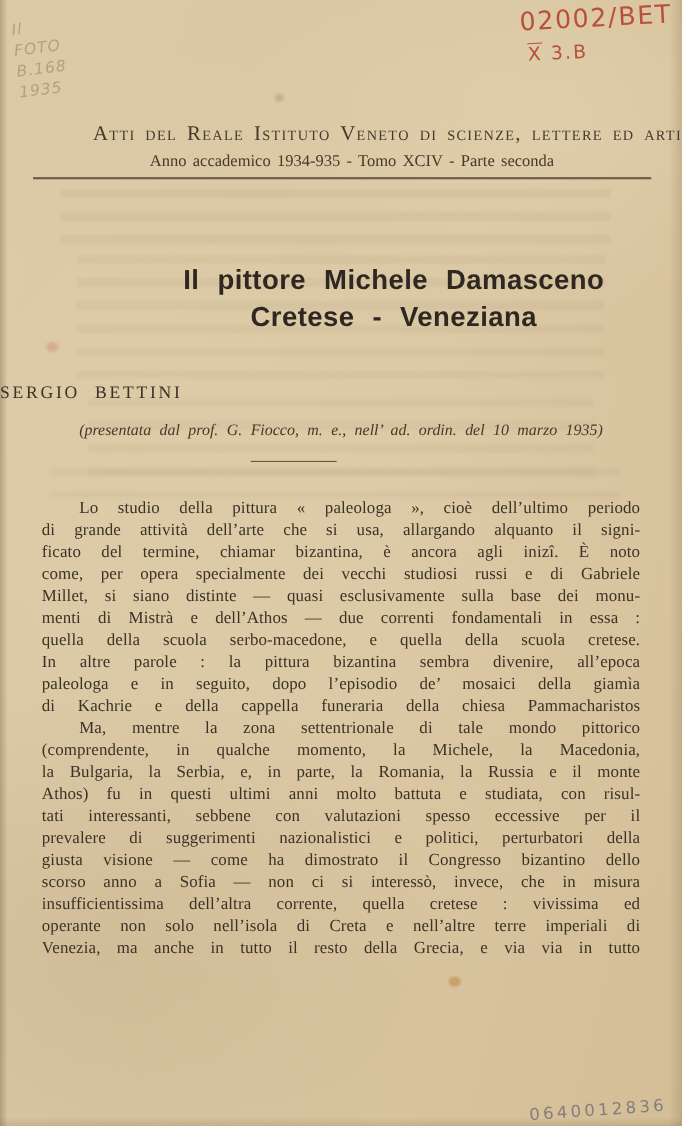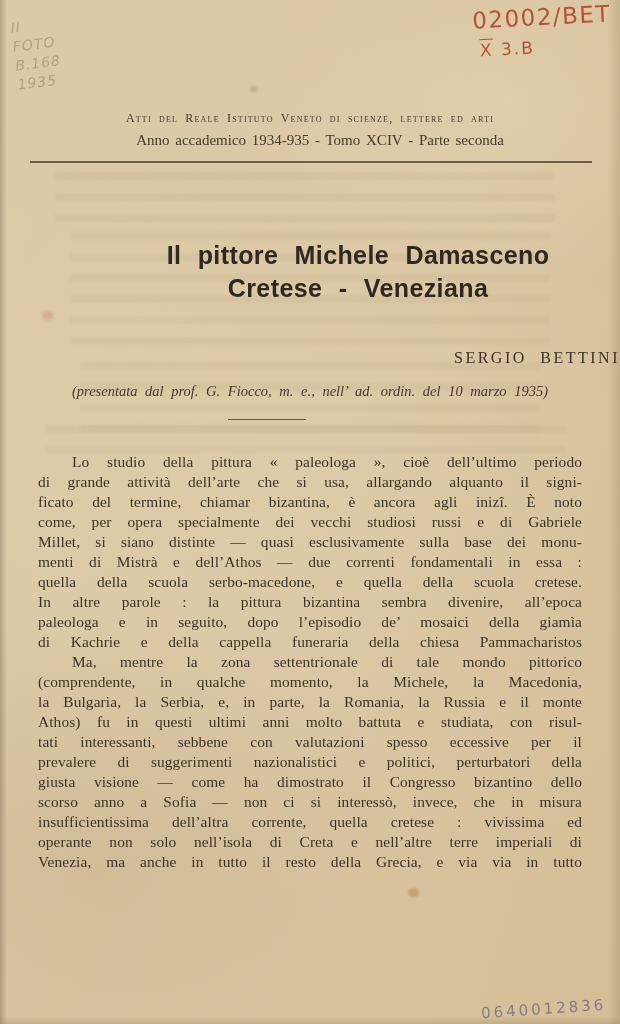--- a/index.html
+++ b/index.html
@@ -28,29 +28,29 @@
   .pencil-stamp{position:absolute;left:14px;top:16px;transform:rotate(-7deg);
     color:rgba(148,126,96,.55);font-family:"DejaVu Sans",sans-serif;
     font-size:14px;line-height:19px;font-style:italic;letter-spacing:1px;}
   .red-note{position:absolute;right:8px;top:4px;transform:rotate(-3deg);
     color:rgba(179,64,44,.88);font-family:"DejaVu Sans",sans-serif;
     font-size:23px;line-height:26px;letter-spacing:1.5px;}
   .red-note .line2{font-size:17px;margin-top:4px;margin-left:6px;letter-spacing:2px;}
   .red-note .ovl{text-decoration:overline;}
 
   .journal-head{position:absolute;top:111px;left:0;width:100%;text-align:center;color:#453a2b;}
-  .journal-title{font-variant:small-caps;font-size:12px;letter-spacing:1.2px;word-spacing:3px;}
+  .journal-title{font-variant:small-caps;font-size:19px;letter-spacing:1.2px;word-spacing:3px;text-align:right;}
   .journal-volume{font-size:15px;margin-top:6px;word-spacing:2px;padding-left:20px;}
   .head-rule{position:absolute;top:161px;left:30px;width:562px;height:1.6px;
     background:rgba(72,57,40,.75);}
 
   .art-title{position:absolute;top:239px;left:0;width:100%;text-align:center;
     font-family:"Liberation Sans","DejaVu Sans",sans-serif;font-weight:bold;
     font-size:25px;line-height:33px;color:#2e2821;word-spacing:9px;letter-spacing:.4px;padding-left:48px;}
-  .author{position:absolute;top:349px;left:0;width:100%;text-align:right;
+  .author{position:absolute;top:349px;left:0;width:100%;text-align:left;
     font-size:16px;letter-spacing:2.5px;word-spacing:7px;color:#3c3226;}
   .presented{position:absolute;top:383px;left:0;width:100%;text-align:center;
     font-style:italic;font-size:14.5px;word-spacing:4px;color:#46392b;}
   .mid-rule{position:absolute;top:419px;left:228px;width:78px;height:1.4px;
     background:rgba(72,57,40,.8);}
 
   .body-text{position:absolute;top:452px;left:38px;width:544px;
     font-size:15.4px;line-height:20px;color:#3c3327;letter-spacing:.1px;}
   .bodyline{height:20px;overflow:hidden;text-align:justify;text-align-last:justify;}
   .bodyline.para-first{text-indent:34px;}

